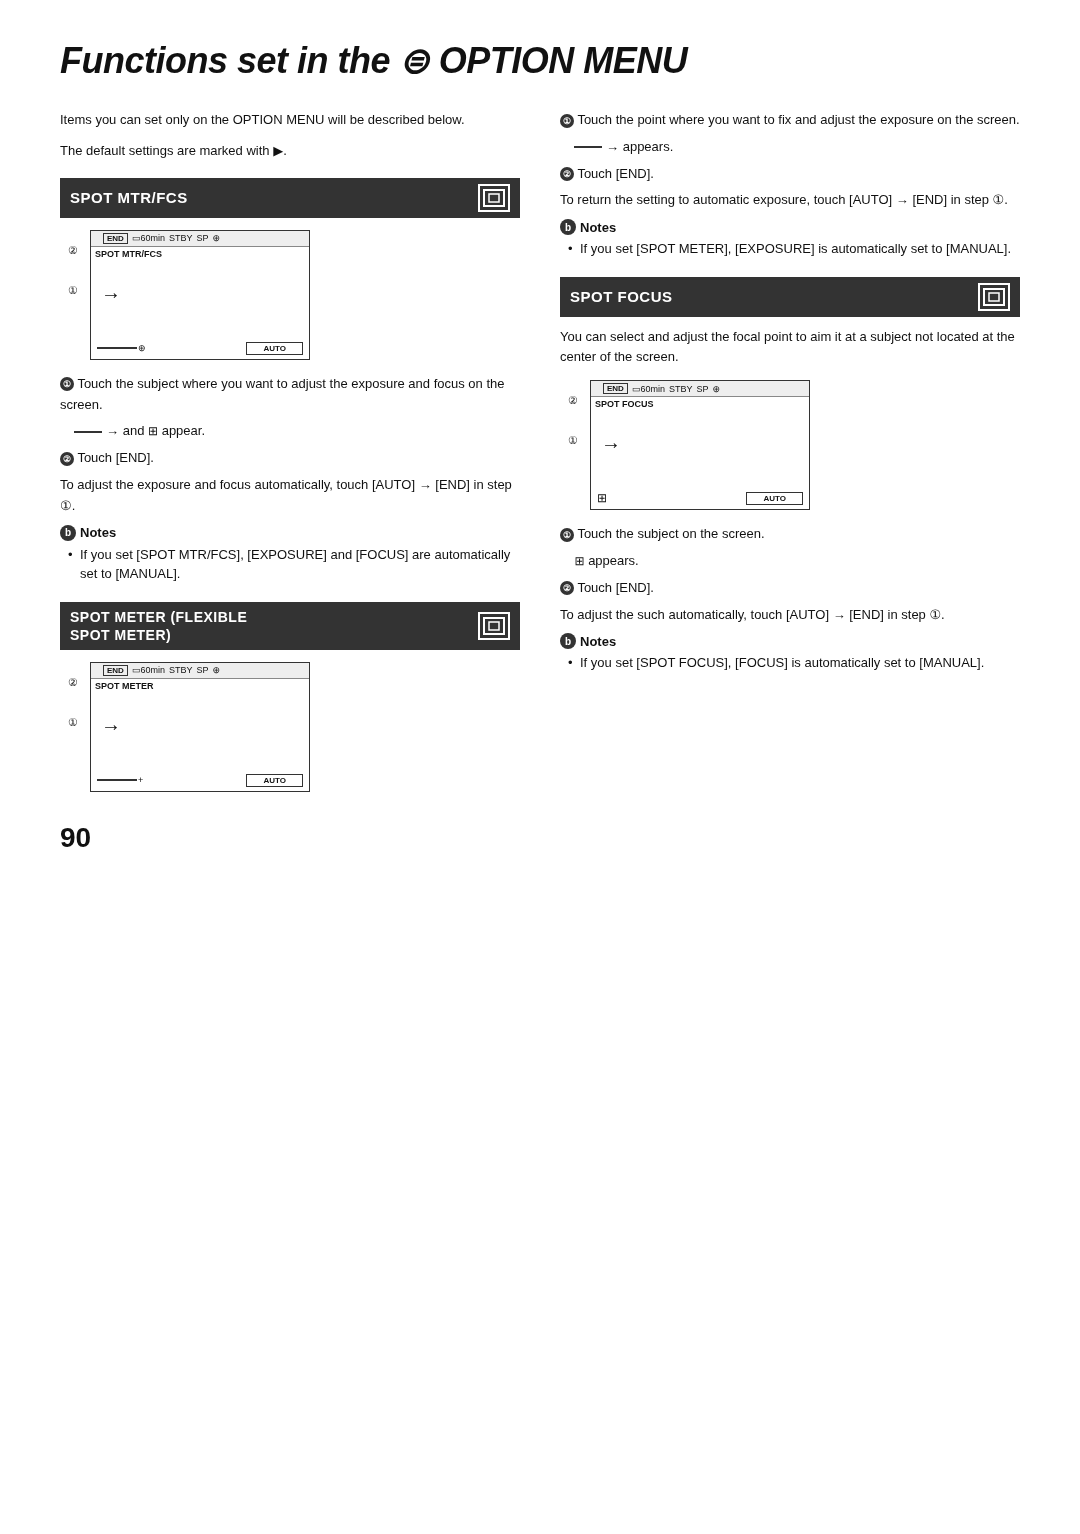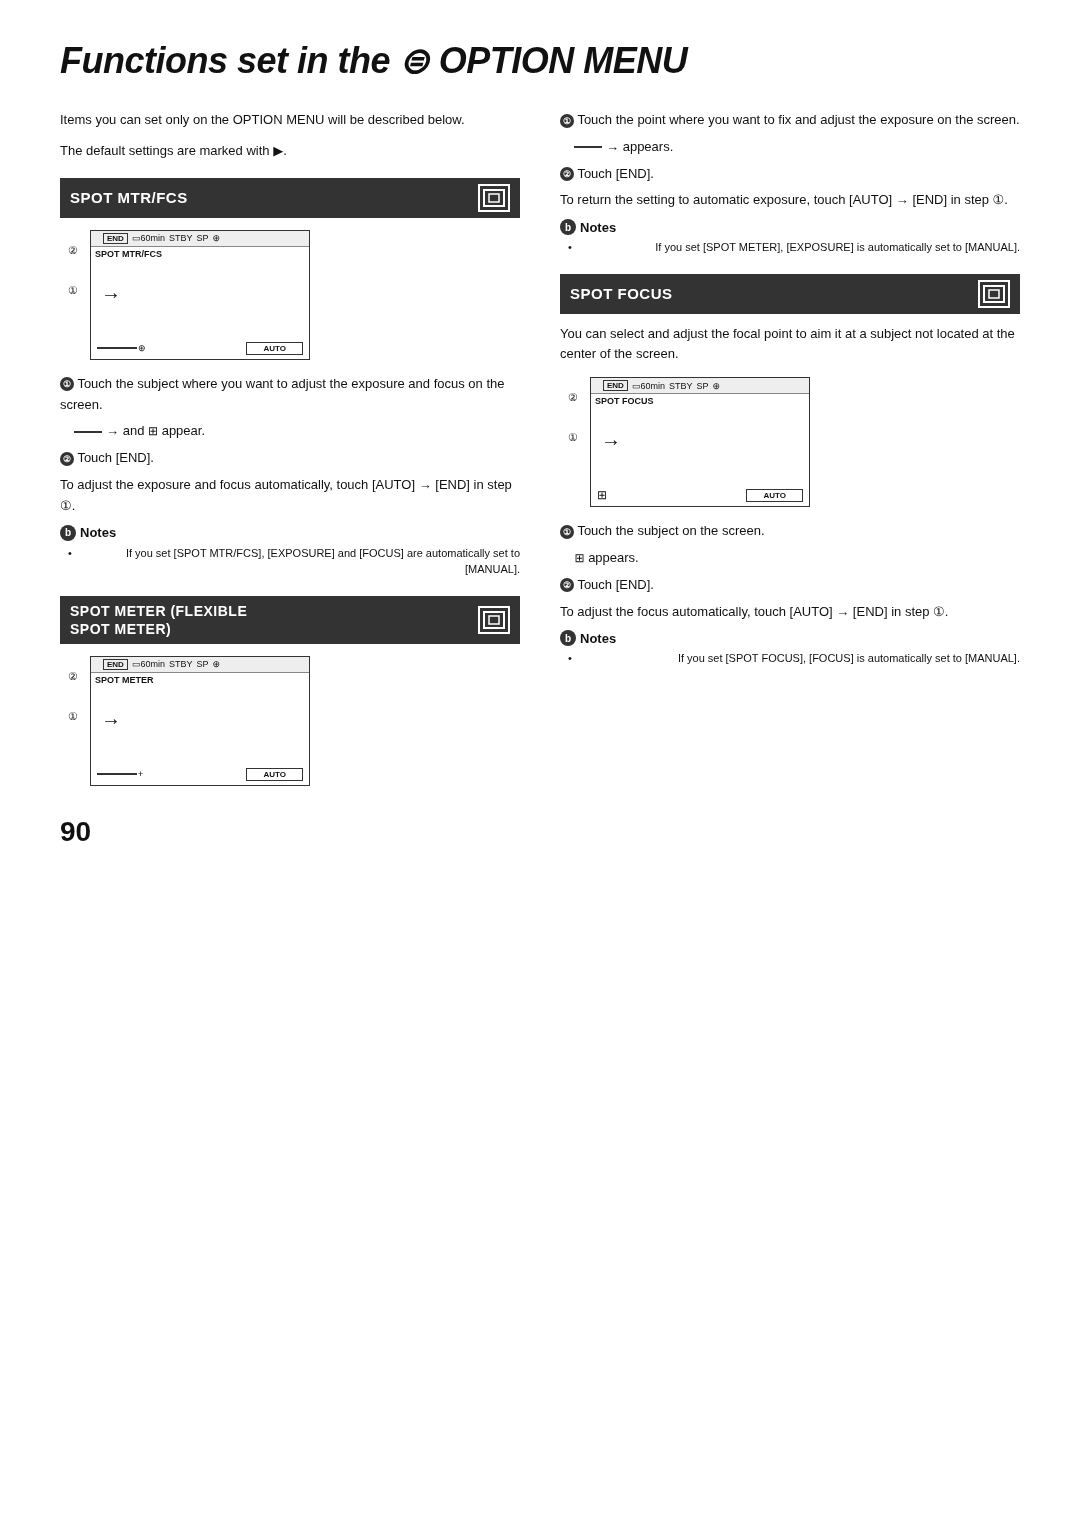--- a/index.html
+++ b/index.html
@@ -161,25 +161,24 @@
       background: #333;
       color: #fff;
       font-size: 10px;
       font-weight: bold;
     }
     .notes-list {
       list-style: none;
       padding-left: 8px;
     }
     .notes-list li {
-      font-size: 11px;
+      font-size: 13px;
       line-height: 1.5;
       padding-left: 12px;
       position: relative;
-      text-align: right;
     }
     .notes-list li::before {
       content: '•';
       position: absolute;
       left: 0;
     }
     .page-number {
       font-size: 28px;
       font-weight: 900;
       margin-top: 30px;
@@ -410,21 +409,21 @@
         <span>Touch the subject on the screen.</span>
       </p>
       <p class="step-item">
         &nbsp;&nbsp;&nbsp;
         <span style="font-size:12px;">⊞</span> appears.
       </p>
       <p class="step-item">
         <span class="circle-icon-inline">②</span>
         <span>Touch [END].</span>
       </p>
-      <p class="step-item">To adjust the focus automatically, touch [AUTO] → [END] in step ①.</p>
+      <p class="step-item">To adjust the such automatically, touch [AUTO] → [END] in step ①.</p>
 
       <div class="notes-section">
         <div class="notes-header">
           <span class="note-icon">b</span>
           <span>Notes</span>
         </div>
         <ul class="notes-list">
           <li>If you set [SPOT FOCUS], [FOCUS] is automatically set to [MANUAL].</li>
         </ul>
       </div>

